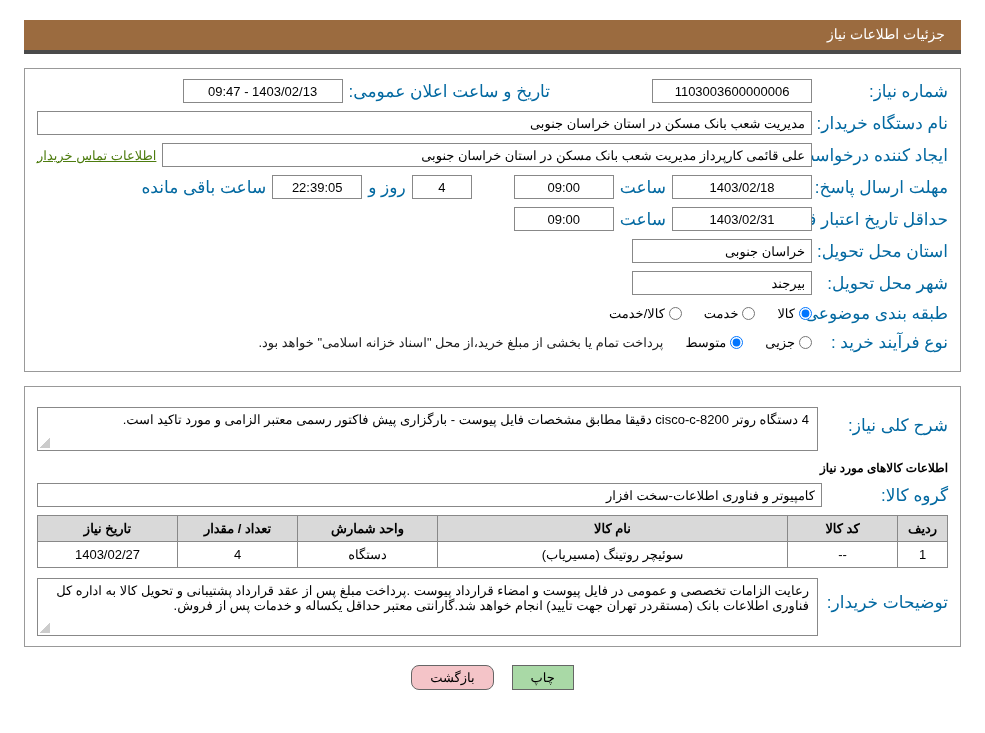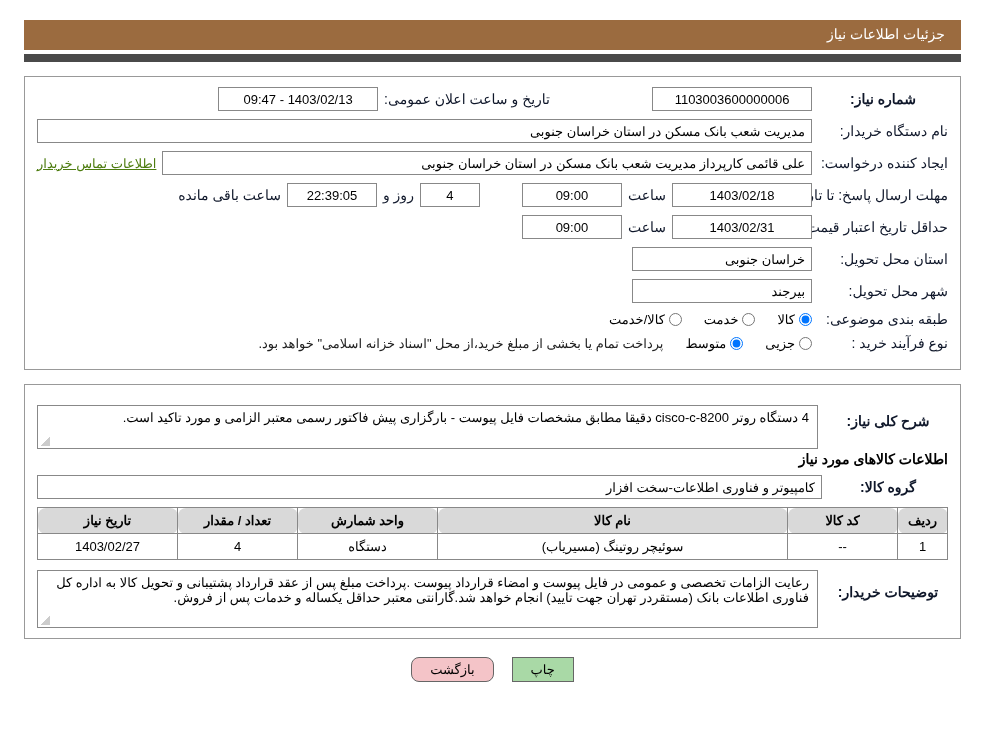--- a/index.html
+++ b/index.html
@@ -13,21 +13,21 @@
   background: #fff;
   direction: rtl;
   padding: 20px 24px;
 }
 .page {
   width: 937px;
   margin: 0 auto;
 }
 .header-bar {
   position: relative;
-  height: 42px;
+  height: 34px;
 }
 .header-under {
   position: absolute;
   bottom: 0;
   right: 0;
   left: 0;
   height: 8px;
   background: #4a4a4a;
 }
 .header-brown {
@@ -48,27 +48,26 @@
   padding: 10px 12px;
 }
 .row {
   display: flex;
   align-items: center;
   flex-wrap: wrap;
   gap: 6px;
   margin-bottom: 8px;
 }
 .label {
-  font-size: 14px;
-  color: #0f172a;
+  font-size: 17px;
+  color: #0369a1;
   white-space: nowrap;
 }
 .bold {
-  font-weight: bold;
-  text-align: center;
+  font-weight: normal;
 }
 .field {
   border: 1px solid #888;
   background: #fff;
   padding: 3px 6px;
   font-size: 13px;
   text-align: center;
   min-height: 24px;
   display: inline-flex;
   align-items: center;
@@ -90,22 +89,22 @@
   margin-left: 16px;
 }
 .radio input {
   margin: 0;
 }
 .note {
   color: #222;
 }
 .section-title {
   font-weight: bold;
-  font-size: 14px;
-  margin: 2px 0 8px;
+  font-size: 12px;
+  margin: 10px 0 8px;
 }
 .wide {
   flex: 1;
 }
 .multiline {
   border: 1px solid #888;
   padding: 4px 8px;
   min-height: 44px;
   text-align: right;
   font-size: 13px;
@@ -127,21 +126,20 @@
 }
 table.items th, table.items td {
   border: 1px solid #888;
   padding: 5px 8px;
   text-align: center;
   font-size: 13px;
 }
 table.items th {
   background: #d9d9d9;
   font-weight: bold;
-  border-radius: 8px;
 }
 .desc-row {
   display: flex;
   align-items: flex-start;
   gap: 10px;
   margin-top: 10px;
 }
 .buttons {
   display: flex;
   justify-content: center;

